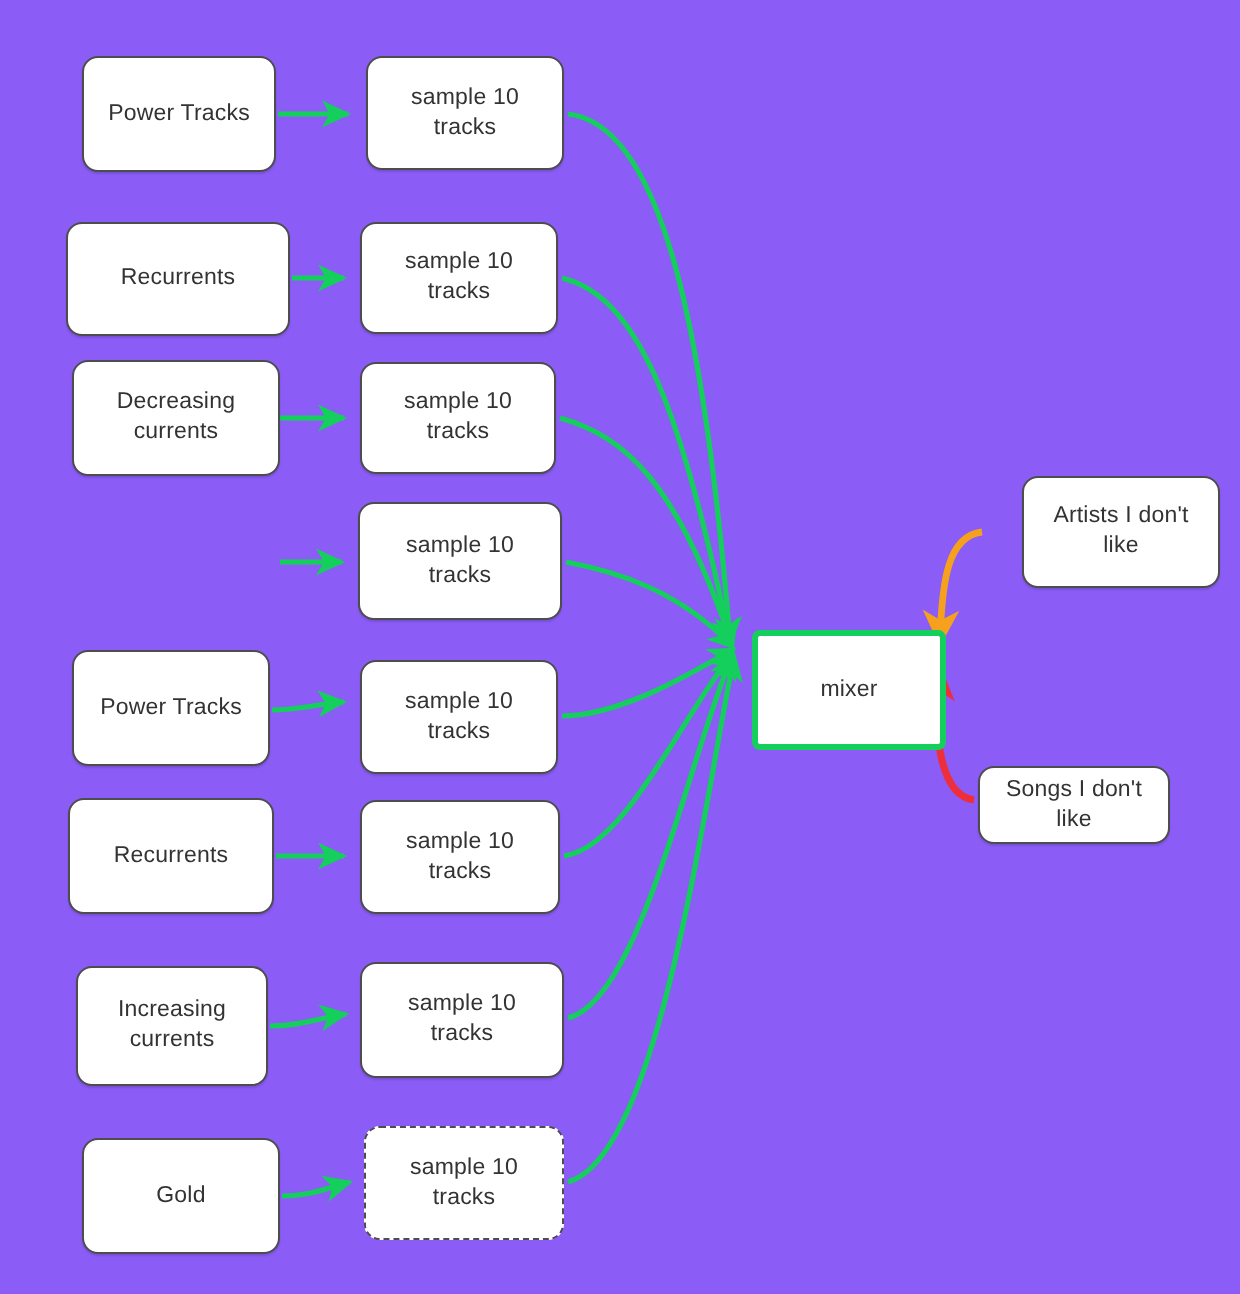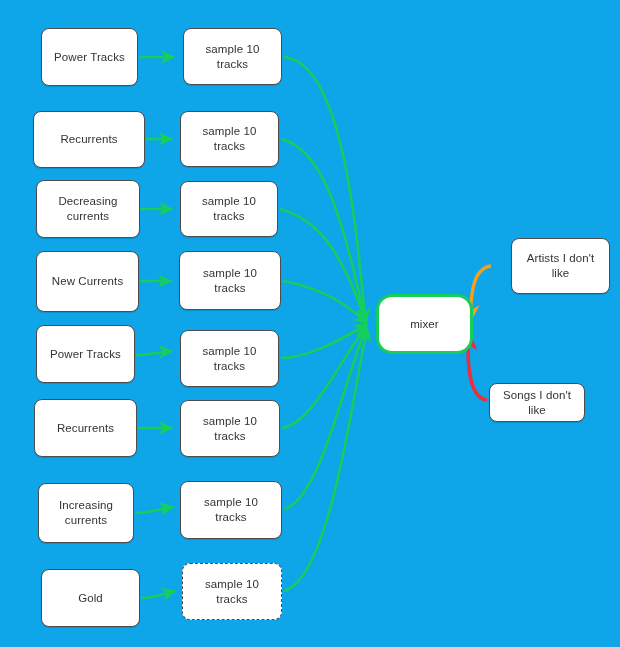--- a/index.html
+++ b/index.html
@@ -7,21 +7,21 @@
     padding: 0;
     background: #efefef;
   }
   body {
     font-family: "Liberation Sans", sans-serif;
   }
   #canvas {
     position: relative;
     width: 620px;
     height: 647px;
-    background: #0ea5e9;
+    background: #8b5cf6;
     overflow: hidden;
   }
   #edges {
     position: absolute;
     left: 0;
     top: 0;
     width: 620px;
     height: 647px;
     pointer-events: none;
   }
@@ -42,22 +42,23 @@
     box-shadow: 0 1px 1px rgba(0,0,0,0.13);
     z-index: 2;
   }
   .node.dashed {
     border-style: dashed;
     border-width: 1.4px;
     box-shadow: none;
   }
   .node.mixer {
     border: 3px solid #15cf5c;
-    border-radius: 16px;
+    border-radius: 4px;
     box-shadow: none;
+    margin-top: 21px;
   }
   .node-label {
     display: block;
     padding: 0 6px;
     white-space: pre-line;
   }
 </style>
 </head>
 <body>
 
@@ -110,23 +111,20 @@
   <div class="node" style="left:41px;top:28px;width:97px;height:58px;">
     <span class="node-label">Power Tracks</span>
   </div>
   <div class="node" style="left:33px;top:111px;width:112px;height:57px;">
     <span class="node-label">Recurrents</span>
   </div>
   <div class="node" style="left:36px;top:180px;width:104px;height:58px;">
     <span class="node-label">Decreasing
 currents</span>
   </div>
-  <div class="node" style="left:36px;top:251px;width:103px;height:61px;">
-    <span class="node-label">New Currents</span>
-  </div>
   <div class="node" style="left:36px;top:325px;width:99px;height:58px;">
     <span class="node-label">Power Tracks</span>
   </div>
   <div class="node" style="left:34px;top:399px;width:103px;height:58px;">
     <span class="node-label">Recurrents</span>
   </div>
   <div class="node" style="left:38px;top:483px;width:96px;height:60px;">
     <span class="node-label">Increasing
 currents</span>
   </div>

